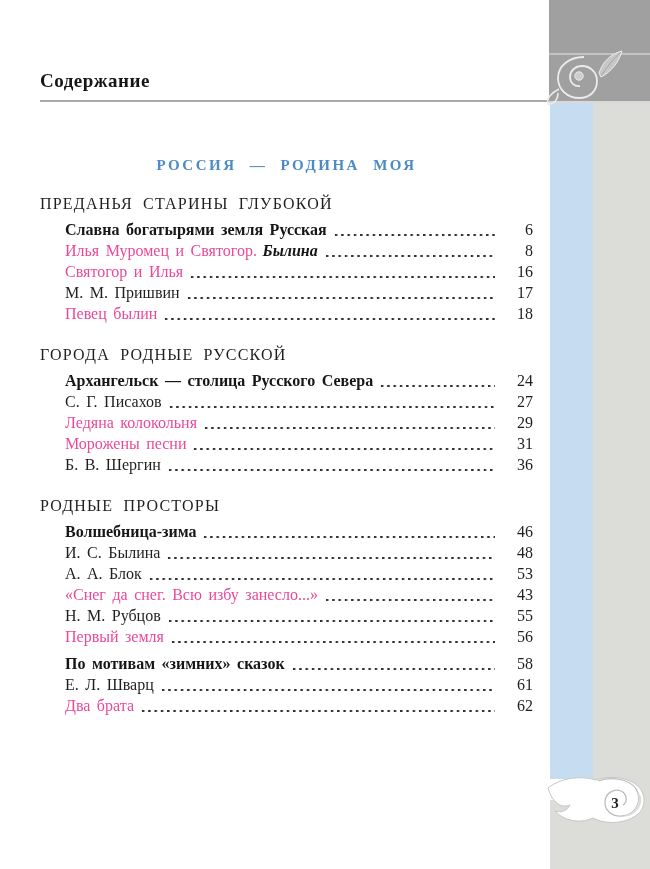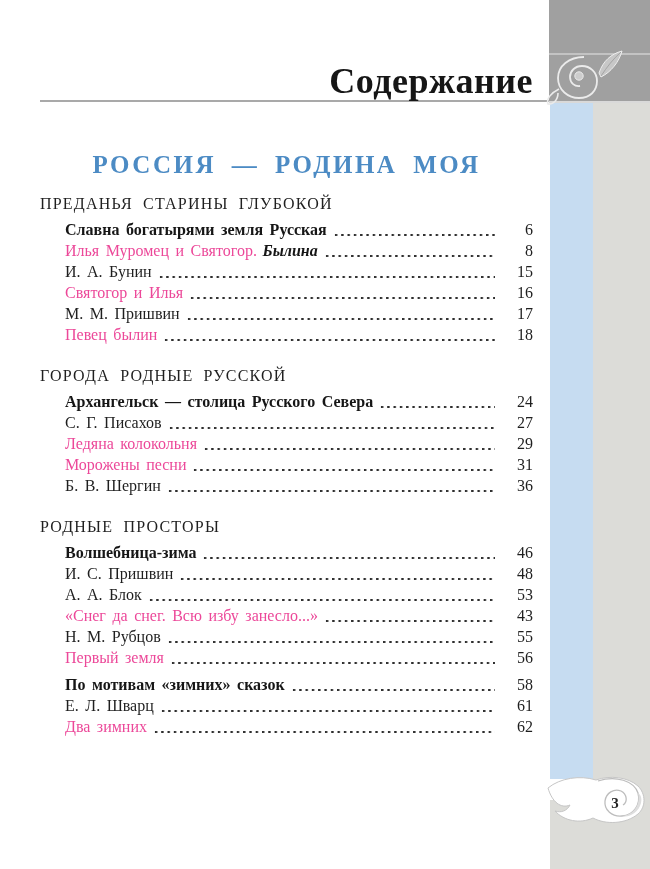--- a/index.html
+++ b/index.html
@@ -42,26 +42,26 @@
   .orn-bottom { position: absolute; left: 546px; top: 775px; z-index: 3; }
   .folio {
     position: absolute; left: 604px; top: 795px; width: 22px; z-index: 4;
     font-size: 15px; font-weight: bold; text-align: center; color: #222;
   }
 
   
   .content { position: absolute; left: 40px; top: 0; width: 493px; }
   .book-title {
     margin: 0; padding-top: 66px;
-    font-size: 36px; line-height: 30px; font-weight: bold;
-    text-align: right; letter-spacing: 0.5px; color: #161616;
+    font-size: 19px; line-height: 30px; font-weight: bold;
+    text-align: left; letter-spacing: 0.5px; color: #161616;
   }
   .part-title {
     margin-top: 58px; line-height: 22px;
-    font-size: 25px; font-weight: bold; text-align: center;
+    font-size: 15px; font-weight: bold; text-align: center;
     letter-spacing: 2.5px; word-spacing: 7px;
     color: #4c8bc4;
   }
   .toc-section { margin-top: 21px; }
   .toc-section:first-child { margin-top: 18px; }
   .sec-heading {
     font-size: 16px; line-height: 19px; letter-spacing: 1.2px; word-spacing: 5px;
     color: #1f1f1f; font-weight: normal; margin: 0;
   }
   .entries { margin-top: 6px; }
@@ -126,25 +126,20 @@
               <span class="etext"><span class="part part-bold">Славна богатырями земля Русская</span></span>
               <span class="leader"></span>
               <span class="pnum">6</span>
             </div>
             <div class="entry">
               <span class="etext"><span class="part part-blue">Илья Муромец и Святогор.</span><span class="part part-italic">Былина</span></span>
               <span class="leader"></span>
               <span class="pnum">8</span>
             </div>
             <div class="entry">
-              <span class="etext"><span class="part part-plain">И. А. Бунин</span></span>
-              <span class="leader"></span>
-              <span class="pnum">15</span>
-            </div>
-            <div class="entry">
               <span class="etext"><span class="part part-blue">Святогор и Илья</span></span>
               <span class="leader"></span>
               <span class="pnum">16</span>
             </div>
             <div class="entry">
               <span class="etext"><span class="part part-plain">М. М. Пришвин</span></span>
               <span class="leader"></span>
               <span class="pnum">17</span>
             </div>
             <div class="entry">
@@ -186,21 +181,21 @@
         </div>
         <div class="toc-section">
           <div class="sec-heading">РОДНЫЕ ПРОСТОРЫ</div>
           <div class="entries">
             <div class="entry">
               <span class="etext"><span class="part part-bold">Волшебница-зима</span></span>
               <span class="leader"></span>
               <span class="pnum">46</span>
             </div>
             <div class="entry">
-              <span class="etext"><span class="part part-plain">И. С. Пришвин</span></span>
+              <span class="etext"><span class="part part-plain">И. С. Былина</span></span>
               <span class="leader"></span>
               <span class="pnum">48</span>
             </div>
             <div class="entry">
               <span class="etext"><span class="part part-plain">А. А. Блок</span></span>
               <span class="leader"></span>
               <span class="pnum">53</span>
             </div>
             <div class="entry">
               <span class="etext"><span class="part part-blue">«Снег да снег. Всю избу занесло...»</span></span>
@@ -221,21 +216,21 @@
               <span class="etext"><span class="part part-bold">По мотивам «зимних» сказок</span></span>
               <span class="leader"></span>
               <span class="pnum">58</span>
             </div>
             <div class="entry">
               <span class="etext"><span class="part part-plain">Е. Л. Шварц</span></span>
               <span class="leader"></span>
               <span class="pnum">61</span>
             </div>
             <div class="entry">
-              <span class="etext"><span class="part part-blue">Два зимних</span></span>
+              <span class="etext"><span class="part part-blue">Два брата</span></span>
               <span class="leader"></span>
               <span class="pnum">62</span>
             </div>
           </div>
         </div>
       </div>
   </div>
 
 </div>
 

